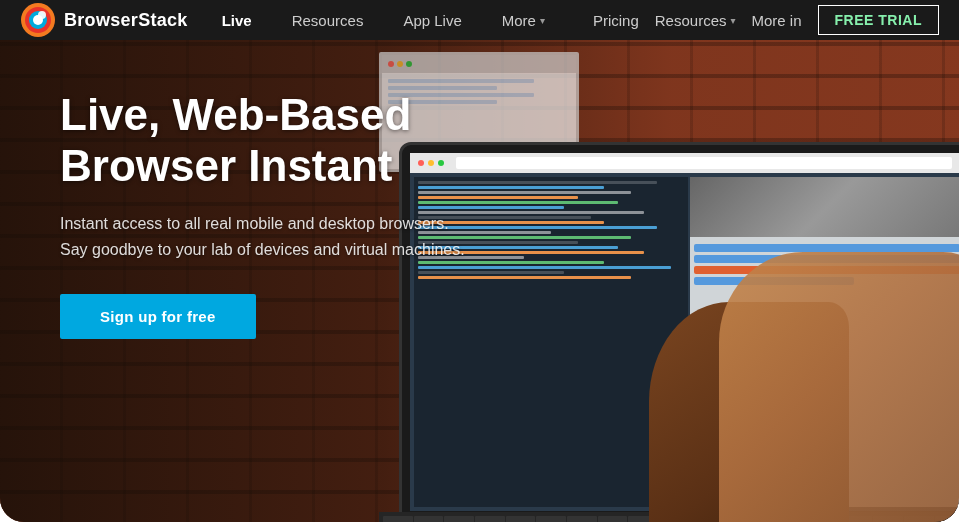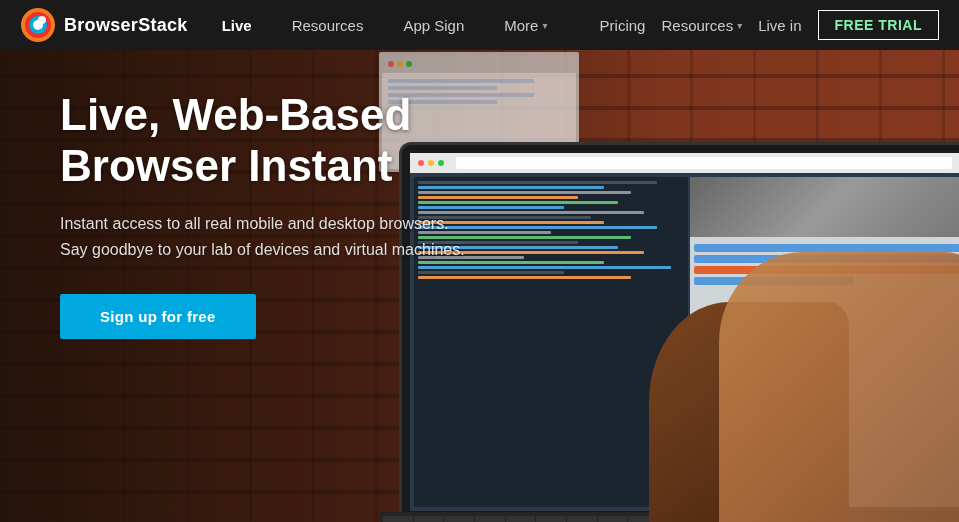--- a/index.html
+++ b/index.html
@@ -2,21 +2,21 @@
 <html><head>
   <meta charset="utf-8">
   <style>
     * { margin: 0; padding: 0; box-sizing: border-box; }
     body { width: 959px; height: 522px; overflow: hidden; font-family: -apple-system, BlinkMacSystemFont, 'Segoe UI', sans-serif; }
 
     
     nav {
       position: absolute;
       top: 0; left: 0; right: 0;
-      height: 50px;
+      height: 40px;
       background: #1a1a1a;
       display: flex;
       align-items: center;
       padding: 0 20px;
       z-index: 10;
     }
     .nav-logo {
       display: flex;
       align-items: center;
       gap: 8px;
@@ -79,20 +79,21 @@
       cursor: pointer;
       letter-spacing: 0.5px;
     }
 
     
     .hero {
       position: absolute;
       top: 0; left: 0; right: 0; bottom: 0;
       background: #2a1a0e;
       overflow: hidden;
+      border-radius: 24px;
     }
 
     
     .hero-bg {
       position: absolute;
       top: 0; left: 0; right: 0; bottom: 0;
       background:
         linear-gradient(
           to right,
           rgba(20, 12, 6, 0.85) 0%,
@@ -478,34 +479,34 @@
   </div>
 
   <div class="nav-links">
     <a class="nav-link active">
       <span>Live</span>
     </a>
     <a class="nav-link">
       <span>Resources</span>
     </a>
     <a class="nav-link">
-      <span>App Sign</span>
+      <span>App Live</span>
     </a>
     <a class="nav-link">
       <span>More</span>
       <span class="chevron">▾</span>
     </a>
   </div>
 
   <div class="nav-right">
     <a class="nav-right-link">
       <span>Pricing</span>
     </a>
     <a class="nav-right-link">
       <span>Resources</span>
       <span class="chevron">▾</span>
     </a>
     <a class="nav-right-link">
-      <span>Live in</span>
+      <span>More in</span>
     </a>
     <button class="free-trial-btn">FREE TRIAL</button>
   </div>
 </nav>
 
 </body></html>

